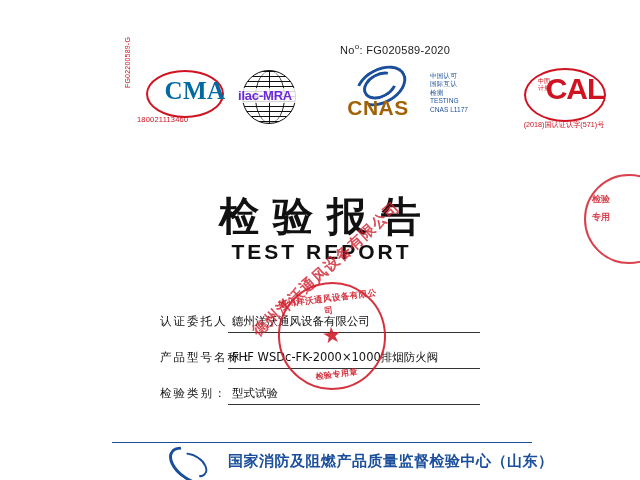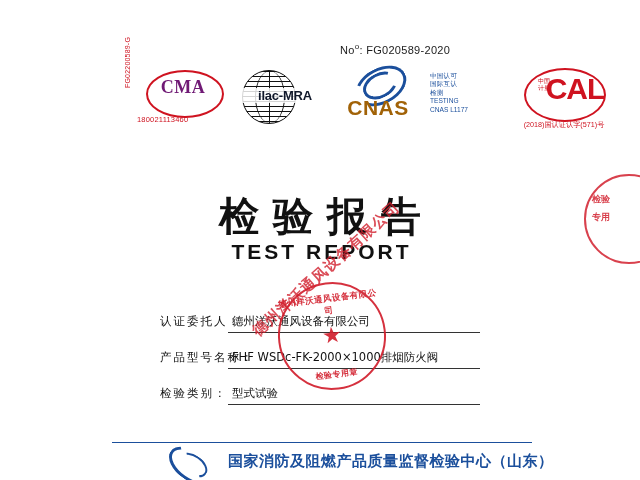--- a/index.html
+++ b/index.html
@@ -60,28 +60,28 @@
   }
   .cma .ellipse {
     position: absolute;
     left: 6px; top: 2px;
     width: 74px; height: 44px;
     border: 2.2px solid #cf1320;
     border-radius: 50% / 50%;
   }
   .cma .cma-text {
     position: absolute;
-    left: 0; top: 9px;
+    left: 12px; top: 9px;
     width: 86px;
     text-align: center;
     font-family: "Liberation Serif", serif;
     font-weight: bold;
-    font-size: 18px;
+    font-size: 25px;
     letter-spacing: 0.5px;
-    color: #701a75;
+    color: #0369a1;
   }
   .cma .vcode {
     position: absolute;
     left: -16px;
     top: 20px;
     transform: rotate(-90deg);
     transform-origin: left top;
     font-size: 7px;
     color: #cf1320;
     white-space: nowrap;
@@ -126,25 +126,25 @@
     left: 12px; top: 0;
     width: 28px; height: 100%;
     border-left: 1.2px solid #111;
     border-right: 1.2px solid #111;
     border-radius: 50%;
   }
   .ilac .band {
     position: absolute;
     left: 0px; top: 20px;
     width: 74px;
-    text-align: right;
+    text-align: left;
     font-family: "Liberation Sans", sans-serif;
     font-weight: bold;
     font-size: 13px;
-    color: #0f172a;
+    color: #6d28d9;
     background: rgba(255,255,255,0.82);
     letter-spacing: -0.2px;
   }
 
   
   .cnas {
     left: 196px;
     width: 104px;
     height: 60px;
   }

